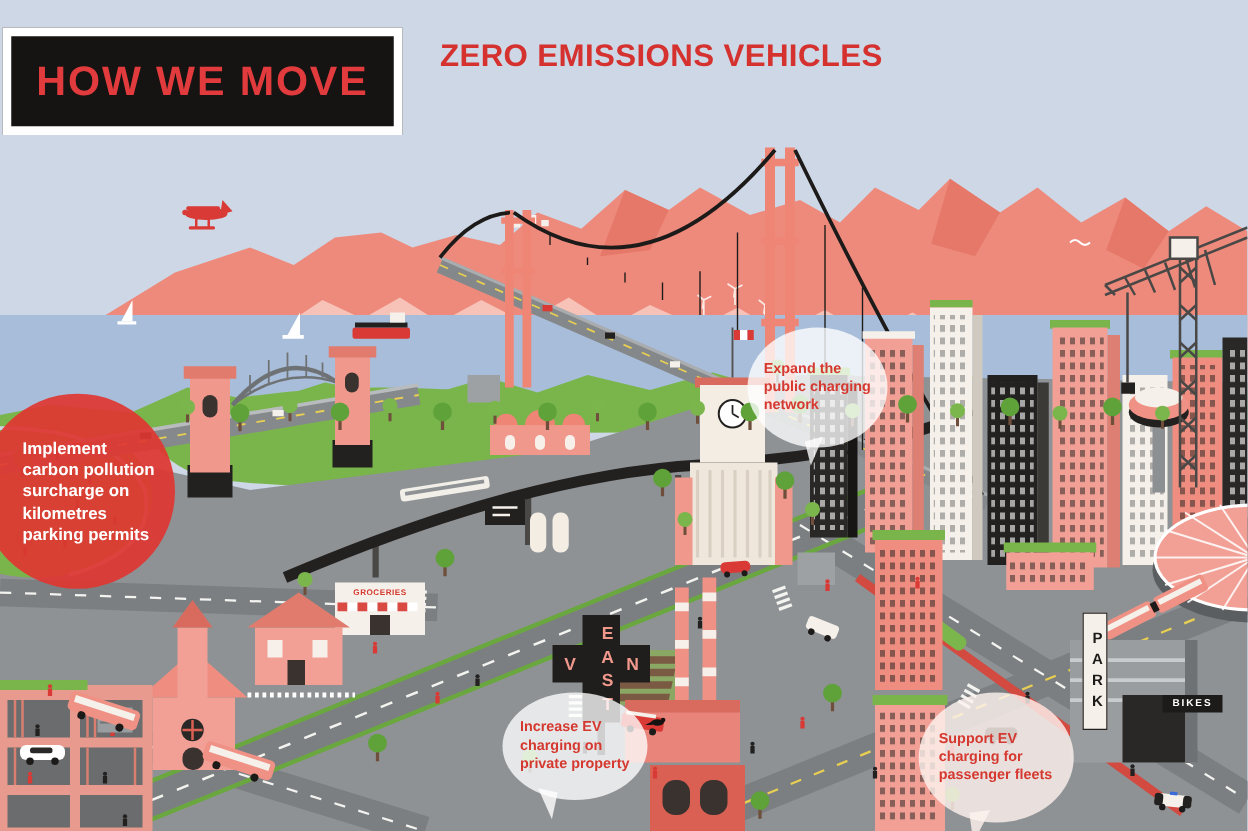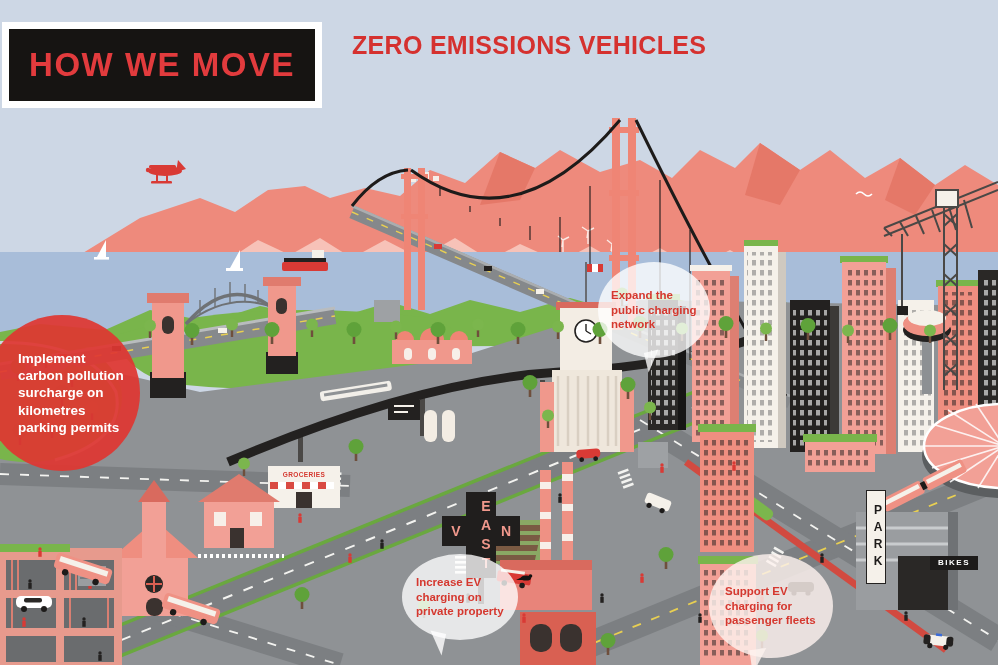--- a/index.html
+++ b/index.html
@@ -25,21 +25,21 @@
   .bubble{border-radius:50%;background:rgba(255,255,255,0.78);color:#d5382f;
         font-weight:bold;display:flex;align-items:center;box-sizing:border-box;
         font-size:11.5px;line-height:1.28;}
   .tail{position:absolute;width:0;height:0;}
   .b1{left:598px;top:262px;width:112px;height:96px;padding-left:13px;padding-right:6px;}
   .b1 .tail{bottom:-13px;left:48px;border-top:20px solid rgba(255,255,255,0.78);
         border-right:15px solid transparent;transform:rotate(-14deg);}
   .b2{left:402px;top:554px;width:116px;height:86px;padding-left:14px;padding-right:6px;}
   .b2 .tail{bottom:-14px;left:26px;border-top:22px solid rgba(255,255,255,0.80);
         border-left:16px solid transparent;transform:rotate(12deg);}
-  .b3{left:709px;top:554px;width:124px;height:104px;padding-left:16px;padding-right:6px;
+  .b3{left:735px;top:554px;width:124px;height:104px;padding-left:16px;padding-right:6px;
         background:rgba(252,242,238,0.82);}
   .b3 .tail{bottom:-15px;left:42px;border-top:24px solid rgba(252,242,238,0.82);
         border-right:17px solid transparent;transform:rotate(-8deg);}
   
   .sign{z-index:2;}
   .ev-vert{left:468px;top:495px;width:26px;height:82px;writing-mode:vertical-rl;
         text-orientation:upright;color:#f0988c;font-weight:bold;font-size:14px;
         letter-spacing:3px;text-align:center;}
   .ev-l{left:444px;top:518px;width:24px;height:26px;line-height:26px;text-align:center;
         color:#f0988c;font-weight:bold;font-size:14px;}

